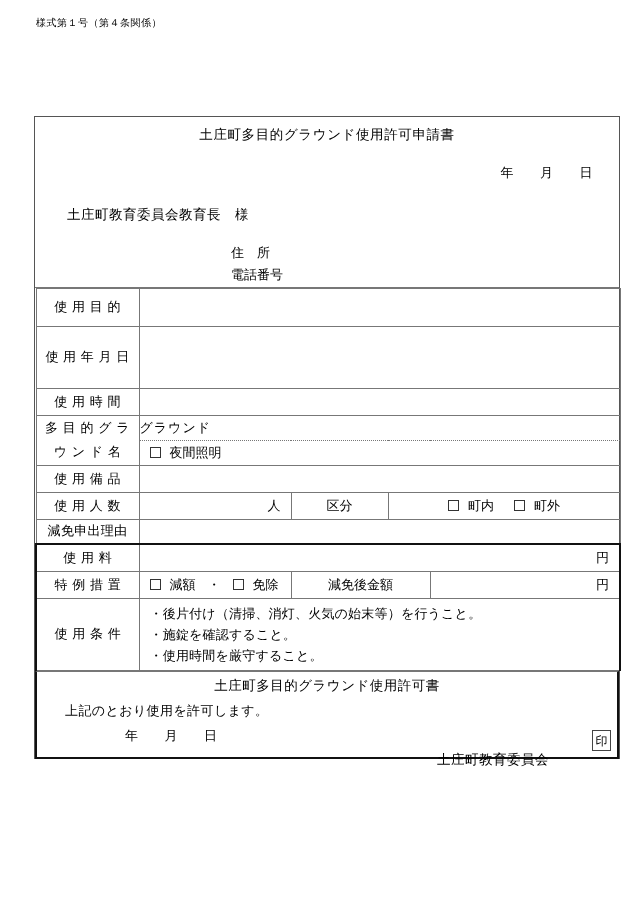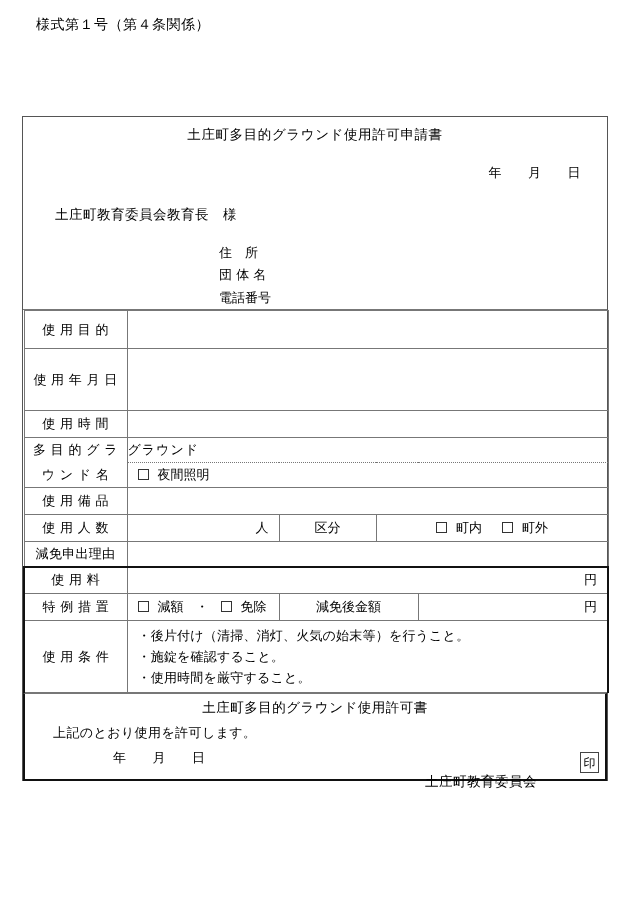--- a/index.html
+++ b/index.html
@@ -14,29 +14,29 @@
     font-family: "DejaVu Serif", "Liberation Serif", serif;
     color: #000000;
     overflow: hidden;
   }
 
   
   .form-number {
     position: absolute;
     left: 36px;
     top: 16px;
-    font-size: 14px;
+    font-size: 10px;
     letter-spacing: 0.5px;
     white-space: nowrap;
   }
 
   
   .doc-frame {
     position: absolute;
-    left: 22px;
+    left: 34px;
     top: 116px;
     width: 586px;
     border: 1px solid #555;
     border-bottom: none;
     box-sizing: border-box;
     background: #fff;
   }
 
   
   .letterhead {
@@ -222,23 +222,20 @@
 
     <div class="addressee">
       <span>土庄町教育委員会教育長</span><span class="gap"></span><span>様</span>
     </div>
 
     <div class="applicant-block">
       <div class="applicant-row">
         <span class="ap-label">住　所</span>
       </div>
       <div class="applicant-row">
-        <span class="ap-label">団 体 名</span>
-      </div>
-      <div class="applicant-row">
         <span class="ap-label">電話番号</span>
       </div>
     </div>
 
   </div>
 
   <table class="form-table">
     <colgroup>
       <col style="width:103px">
       <col style="width:152px">

